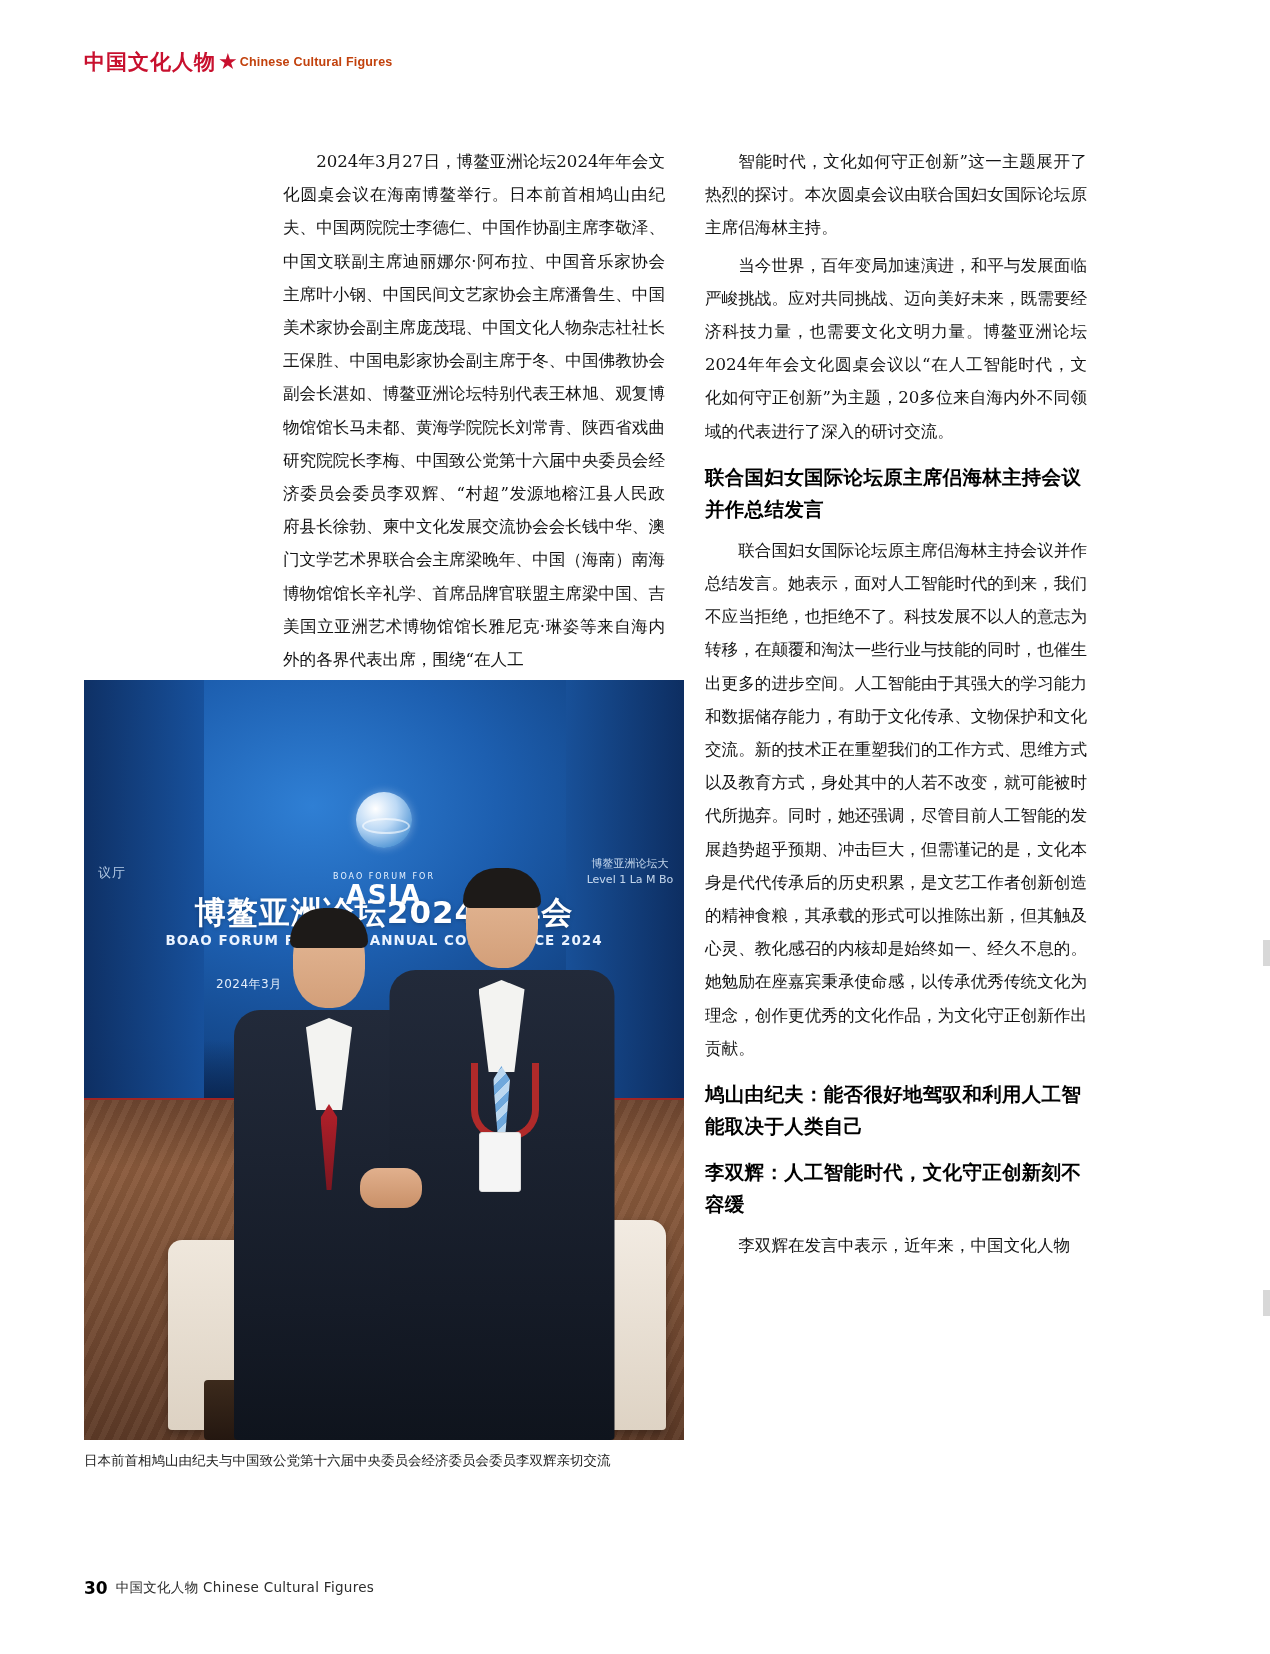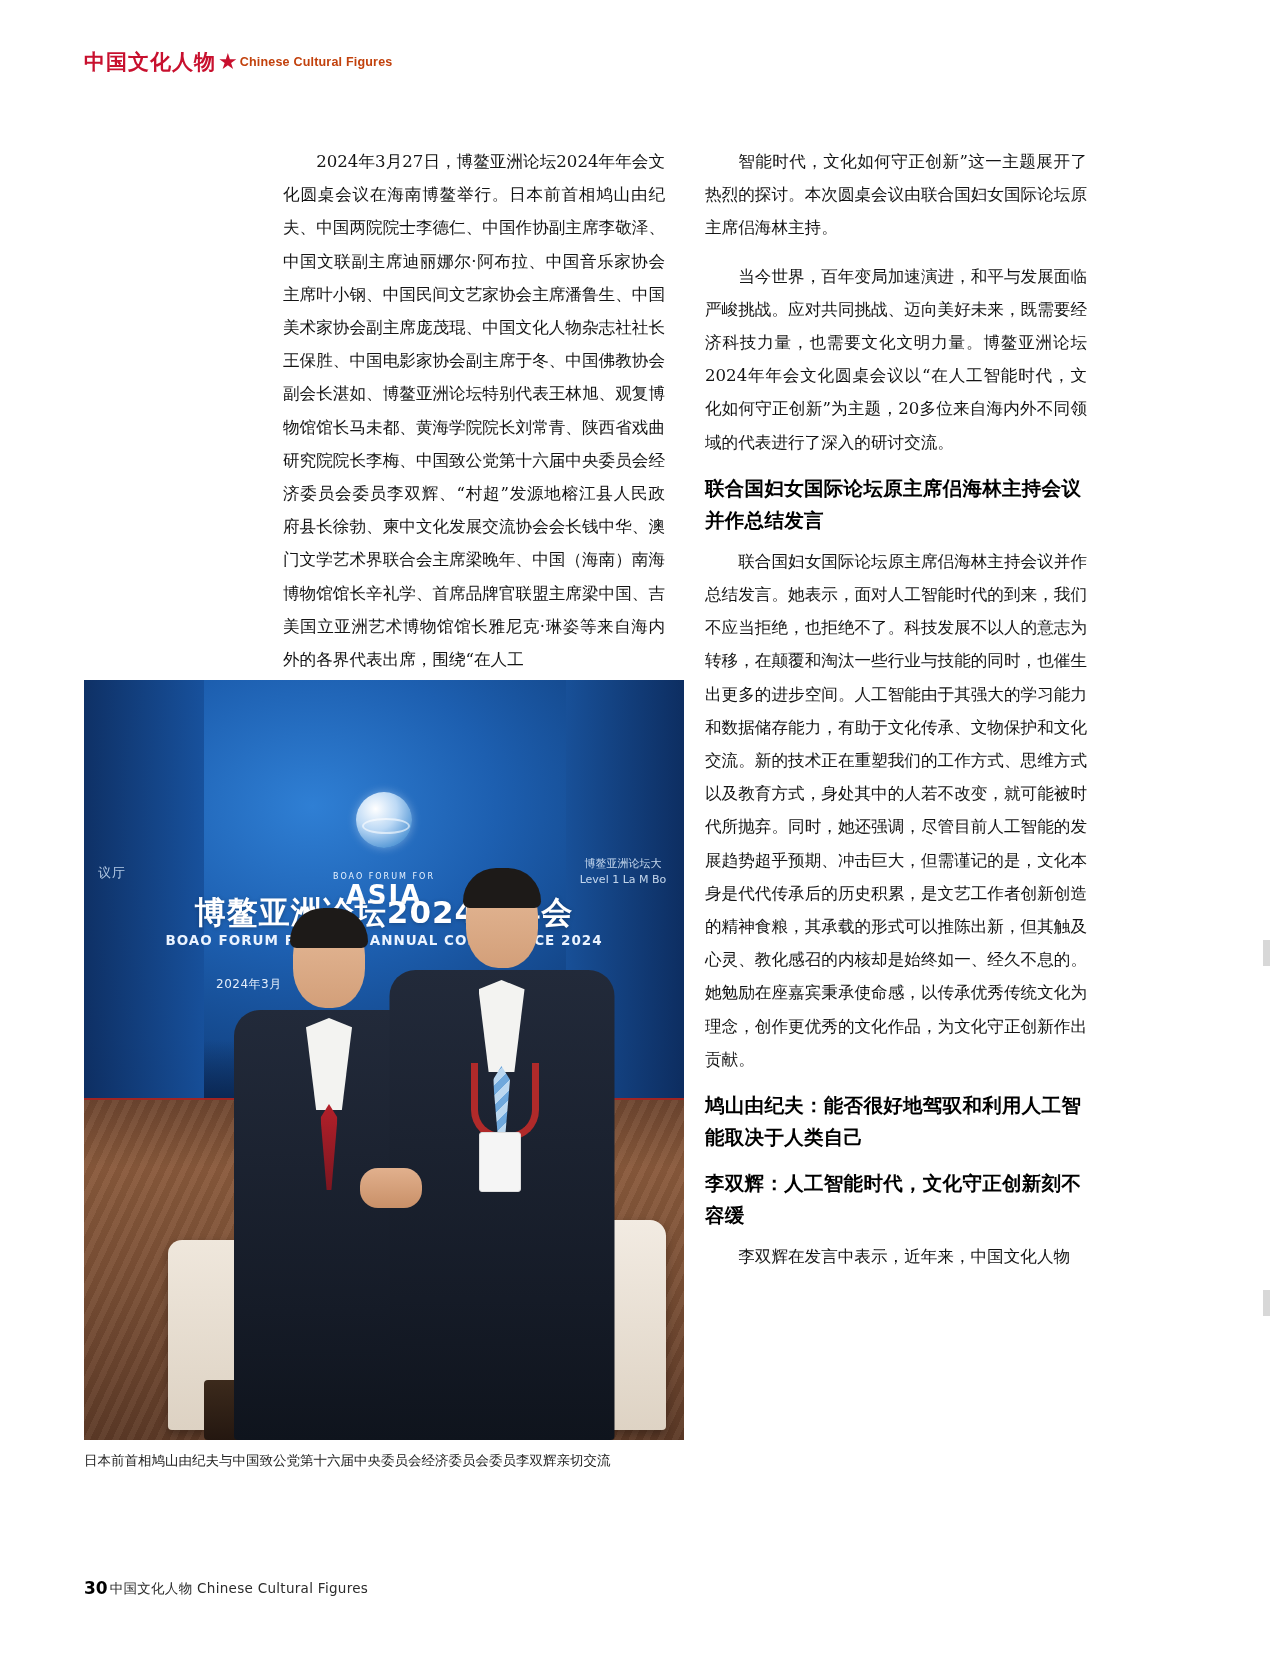--- a/index.html
+++ b/index.html
@@ -58,21 +58,21 @@
   p.body-text {
     margin: 0 0 0 0;
     font-family: "DejaVu Serif", serif;
     font-size: 16.6px;
     line-height: 33.2px;
     text-align: justify;
     text-justify: inter-ideograph;
     text-indent: 2em;
     color: #141414;
   }
-  p.body-text + p.body-text { margin-top: 15px; }
+  p.body-text + p.body-text { margin-top: 4px; }
 
   h2.section-head {
     font-family: "DejaVu Sans", sans-serif;
     font-size: 19.5px;
     font-weight: 700;
     line-height: 32px;
     margin: 14px 0 8px 0;
     color: #000;
     letter-spacing: 0.3px;
   }
@@ -120,21 +120,21 @@
     opacity: .85;
   }
   .ph-rightpanel {
     position: absolute;
     right: 0; top: 0; width: 118px; height: 420px;
     background: linear-gradient(to left, #0d2d60 0%, #185098 100%);
     opacity: .95;
   }
   .ph-rightpanel-text {
     position: absolute;
-    right: 7px; top: 176px;
+    right: 0; top: 176px;
     width: 108px;
     color: #d6e6f8;
     font-family: "DejaVu Sans", sans-serif;
     font-size: 11px;
     line-height: 16px;
     text-align: center;
     opacity: .9;
   }
   .ph-logo {
     position: absolute;
@@ -325,22 +325,22 @@
     line-height: 20px;
     color: #222;
   }
 
   
   .footer {
     position: absolute;
     left: 84px;
     bottom: 56px;
     display: flex;
-    align-items: flex-end;
-    gap: 2px;
+    align-items: center;
+    gap: 8px;
   }
   .footer-page {
     font-family: "DejaVu Sans", sans-serif;
     font-size: 17px;
     font-weight: 700;
     color: #000;
   }
   .footer-text {
     font-family: "DejaVu Sans", sans-serif;
     font-size: 13.5px;

